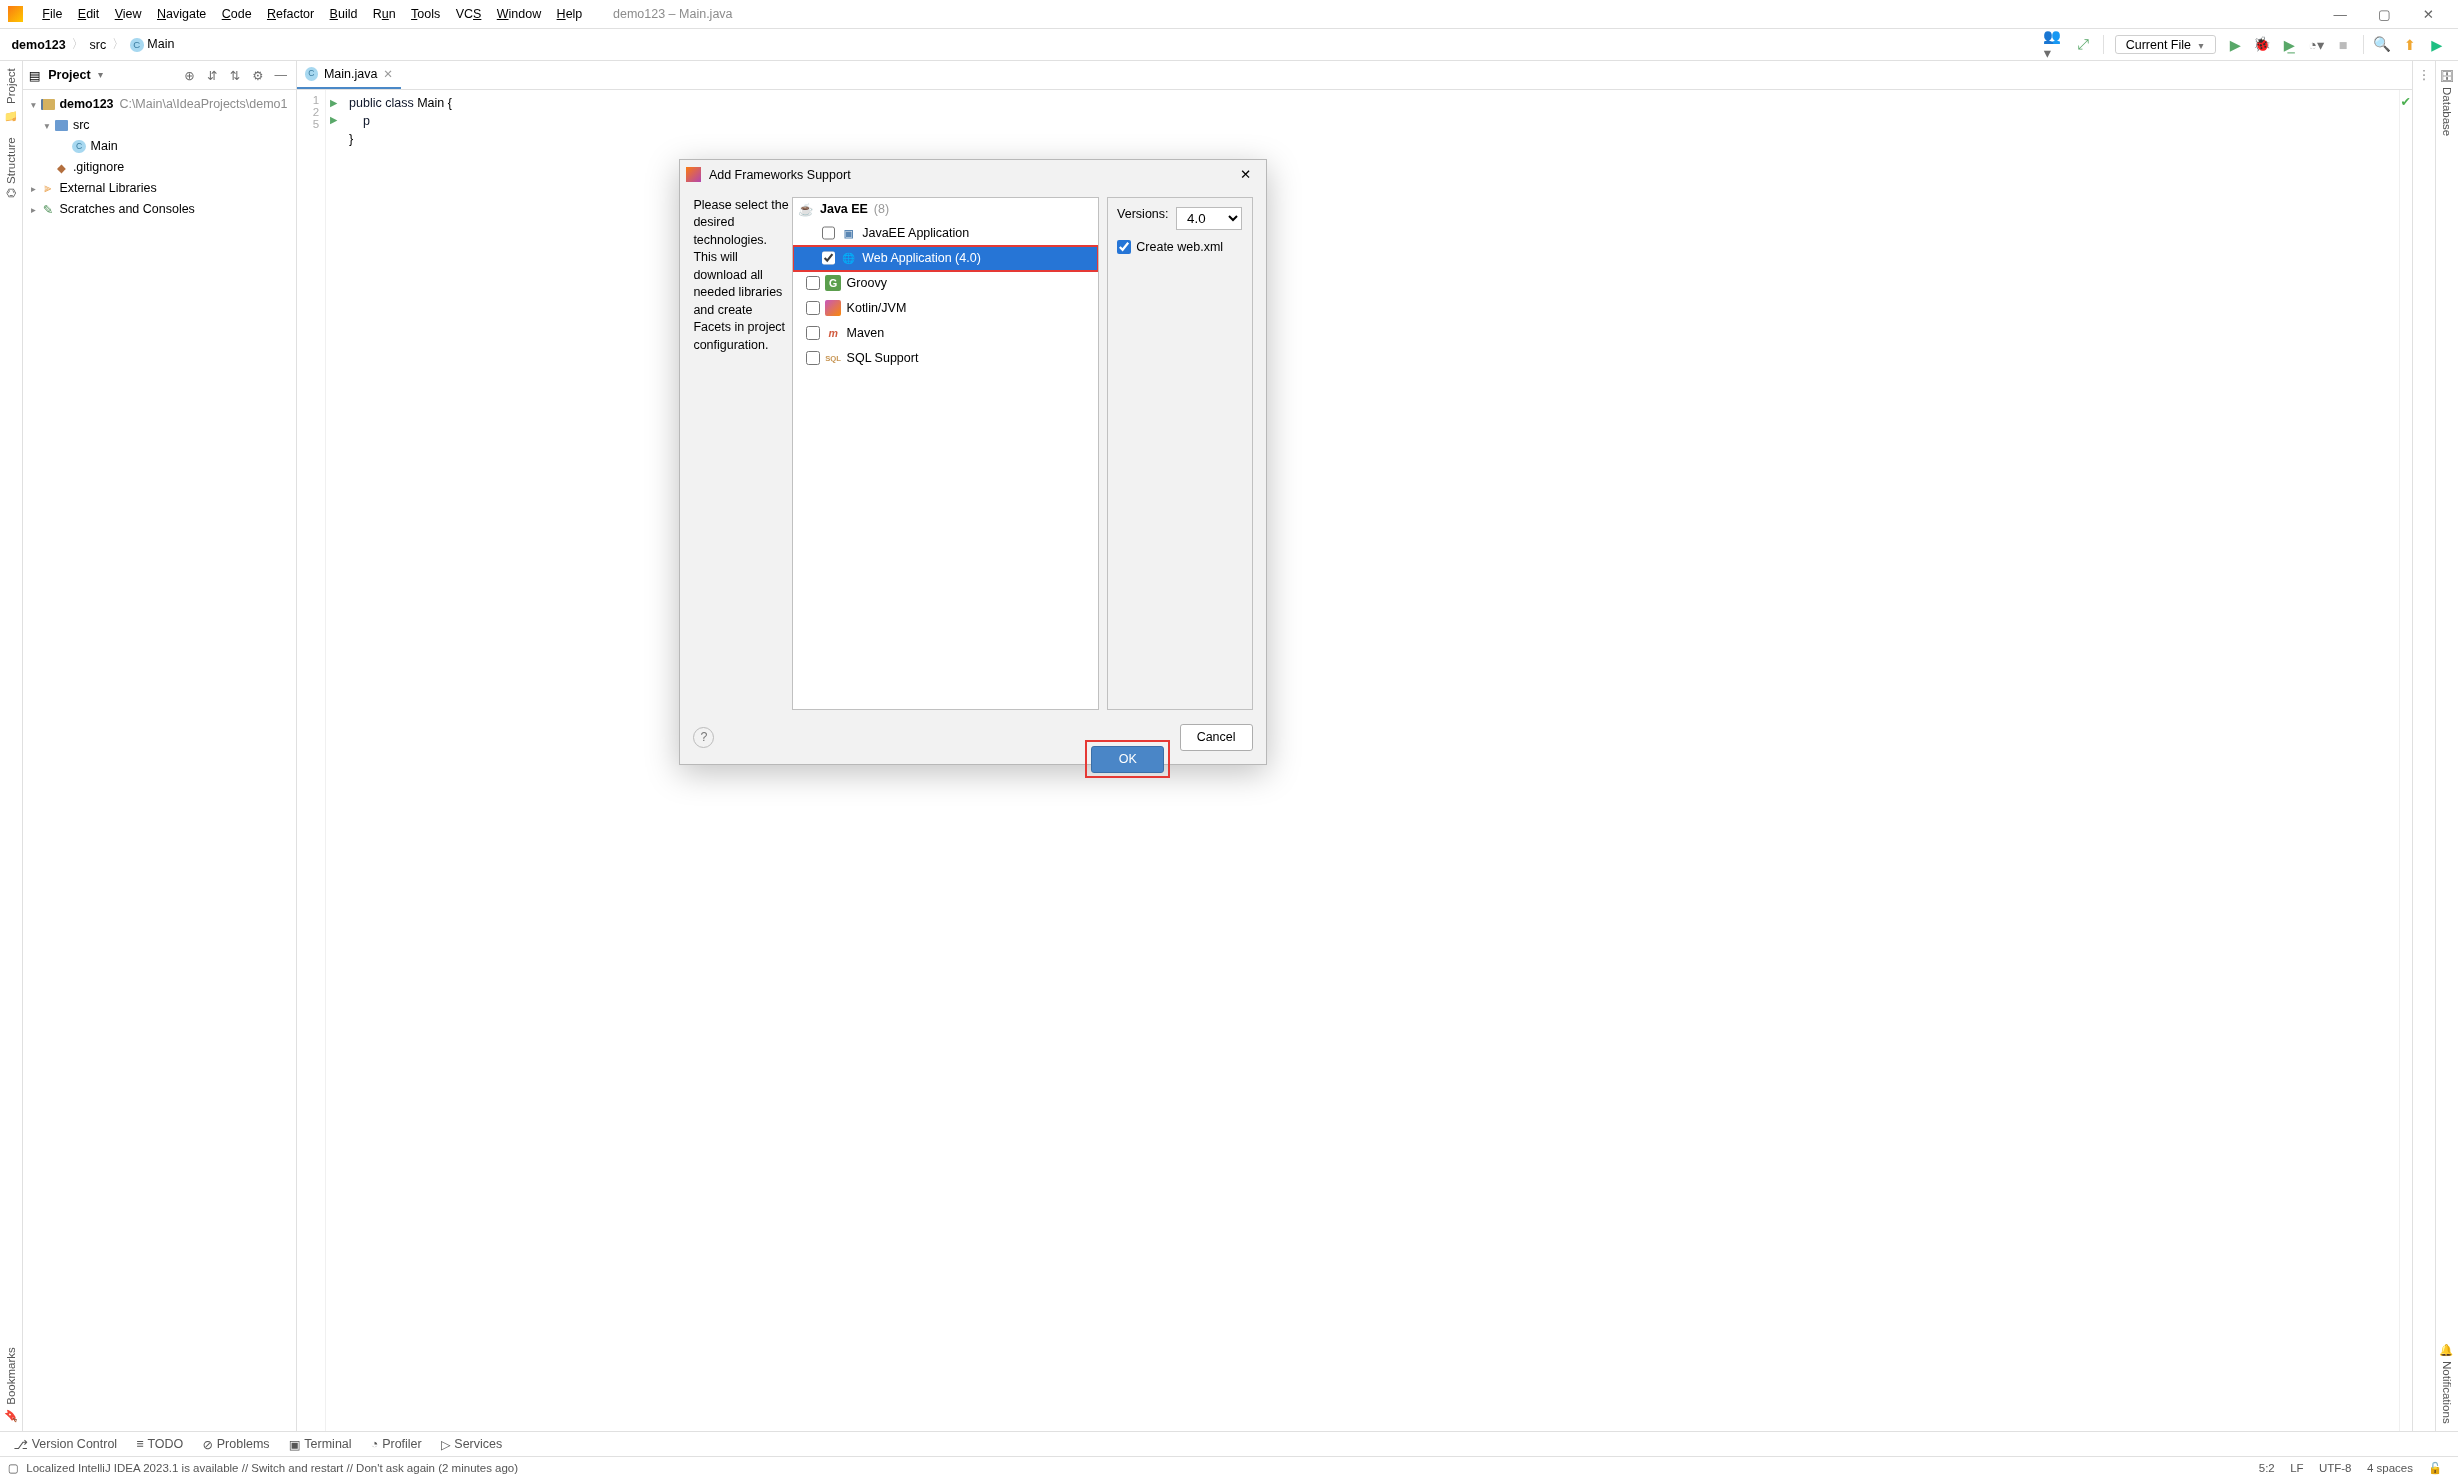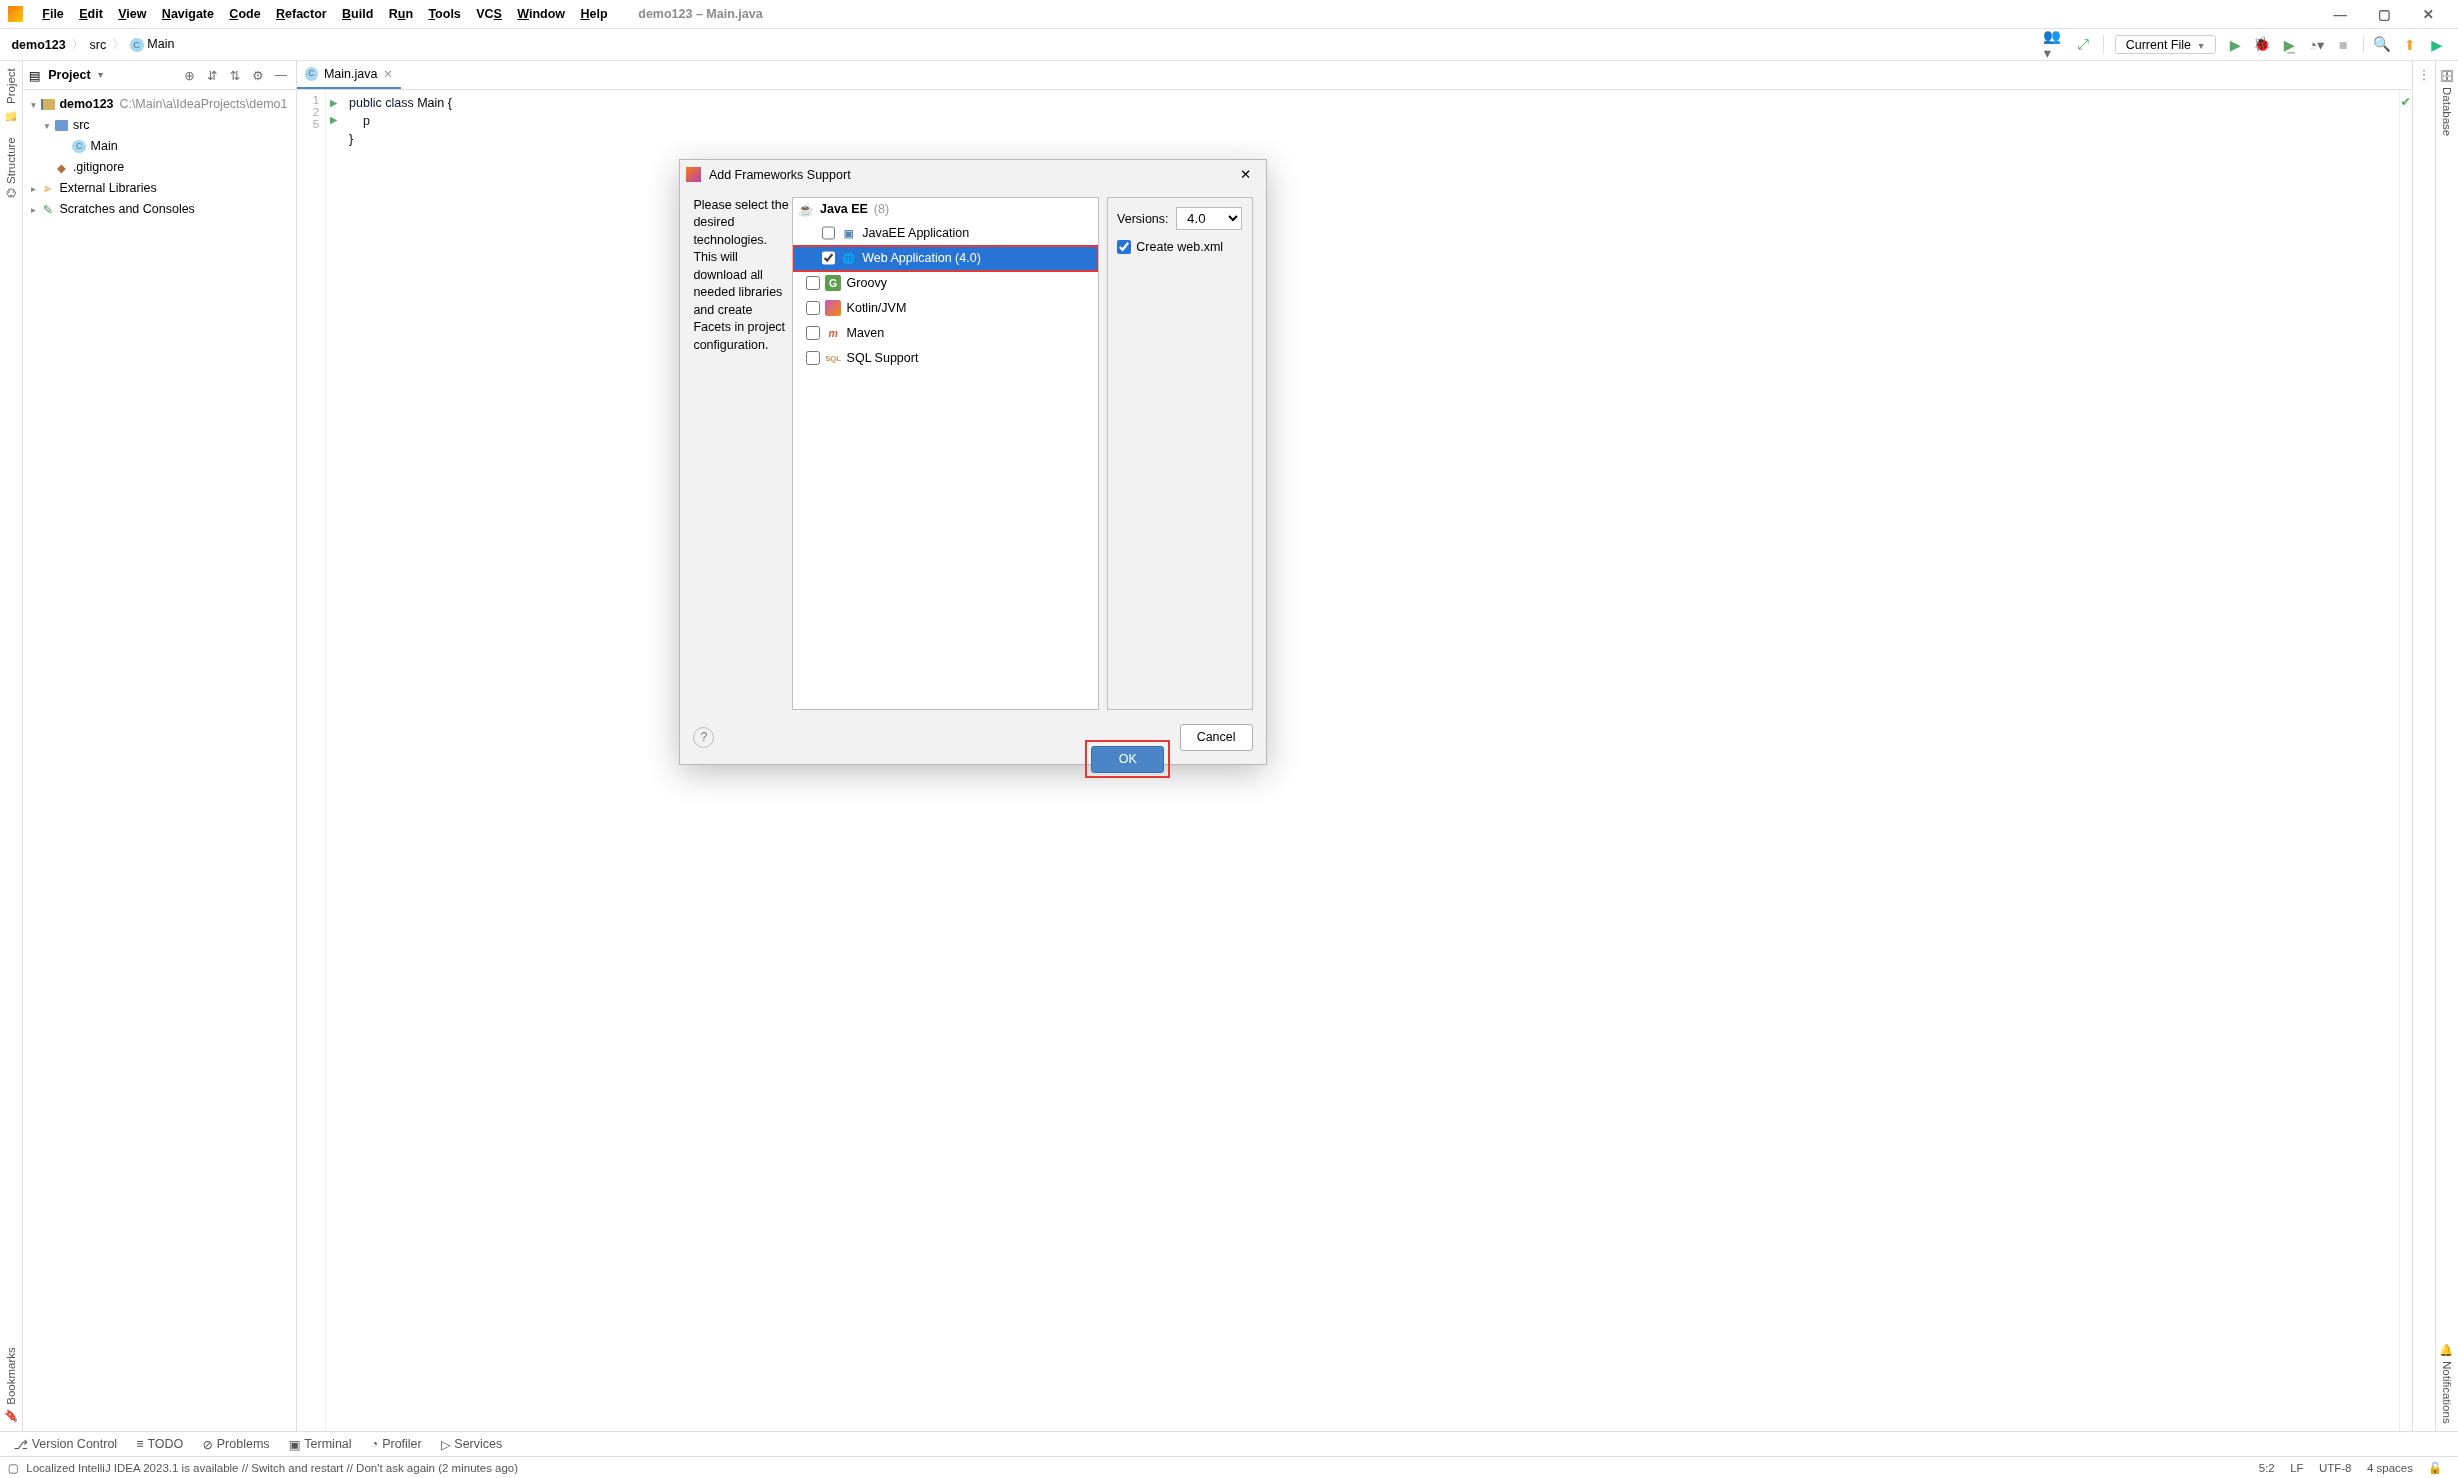--- a/index.html
+++ b/index.html
@@ -1,19 +1,19 @@
 <!DOCTYPE html>
 <html><head>
 <meta charset="utf-8">
 <style>
 * { margin: 0; padding: 0; box-sizing: border-box; font-family: "Segoe UI", Arial, sans-serif; }
 body { background: #ffffff; font-size: 12.5px; color: #000; overflow: hidden; width: 2458px; height: 1479px; transform-origin: top left; }
 
 
-.menubar { height: 29px; display: flex; align-items: center; padding: 0 7.7px; border-bottom: 1px solid #e0e0e0; font-weight: bold; }
+.menubar { height: 29px; display: flex; align-items: center; padding: 0 7.7px; border-bottom: 1px solid #e0e0e0; }
 .menubar .logo { width: 15.4px; height: 15.4px; margin-right: 11.5px; background: linear-gradient(135deg,#f97a12,#ffc800);}
 .menubar .menu-item { padding: 3.8px 7.7px; cursor: pointer; }
 .menubar .menu-item u { text-decoration: underline; }
 .menubar .title-dim { color: #8c8c8c; margin-left: 23px; }
 .menubar .spacer { flex: 1; }
 .menubar .winbtn { width: 44px; text-align: center; color: #666; font-size: 13.4px; cursor:pointer;}
 
 
 .navbar { height: 32px; display: flex; align-items: center; padding: 0 7.7px; border-bottom: 1px solid #e0e0e0; }
 .navbar .crumb { padding: 1.9px 3.8px; }
@@ -93,21 +93,21 @@
 .fw-cat .cnt{color:#999;font-weight:normal;}
 .fw-item{display:flex;align-items:center;height:25px;padding:0 5.8px 0 13.4px;gap:5.8px;cursor:pointer;}
 .fw-item input[type=checkbox]{width:13.4px;height:13.4px;}
 .fw-item.sub{padding-left:29px;}
 .fw-item.selected{background:#2675d6;color:#fff;}
 .fw-item.selected input[type=checkbox]{accent-color:#fff;}
 .fw-item .fi-icon{width:15.4px;height:15.4px;display:inline-flex;align-items:center;justify-content:center;font-size:10.6px;font-weight:bold;border-radius:1.9px;}
 .redbox{outline:2.9px solid #e53935;outline-offset:-1px;}
 .fw-right{flex:1;background:#f2f2f2;border:1px solid #c0c0c0;padding:9.6px;}
 .fw-right label{font-size:12.5px;}
-.fw-right .row{display:flex;align-items:center;gap:7.7px;margin-bottom:9.6px;}
+.fw-right .row{display:flex;gap:7.7px;margin-bottom:9.6px;}
 .fw-right select{height:23px;border:1px solid #bbb;background:#fff;padding:0 19px 0 5.8px;}
 .fw-right .cbx{display:flex;align-items:center;gap:5.8px;}
 .fw-right .cbx input{width:13.4px;height:13.4px;accent-color:#2675d6;}
 .dialog-footer{height:54px;display:flex;align-items:center;padding:0 13.4px;gap:9.6px;}
 .dialog-footer .help{width:21px;height:21px;border:1px solid #bbb;border-radius:50%;text-align:center;line-height:19px;color:#777;cursor:pointer;}
 .dialog-footer .spacer{flex:1;}
 .dialog-footer .btn{min-width:73px;height:27px;border:1px solid #adadad;background:#fff;border-radius:2.9px;cursor:pointer;font-size:12.5px;}
 .dialog-footer .btn.primary{background:#4a86c7;border-color:#3a6fa8;color:#fff;}
 .dialog-footer .redwrap{padding:3.8px;border:2.9px solid #e53935;margin-top:44px;}
 </style>

